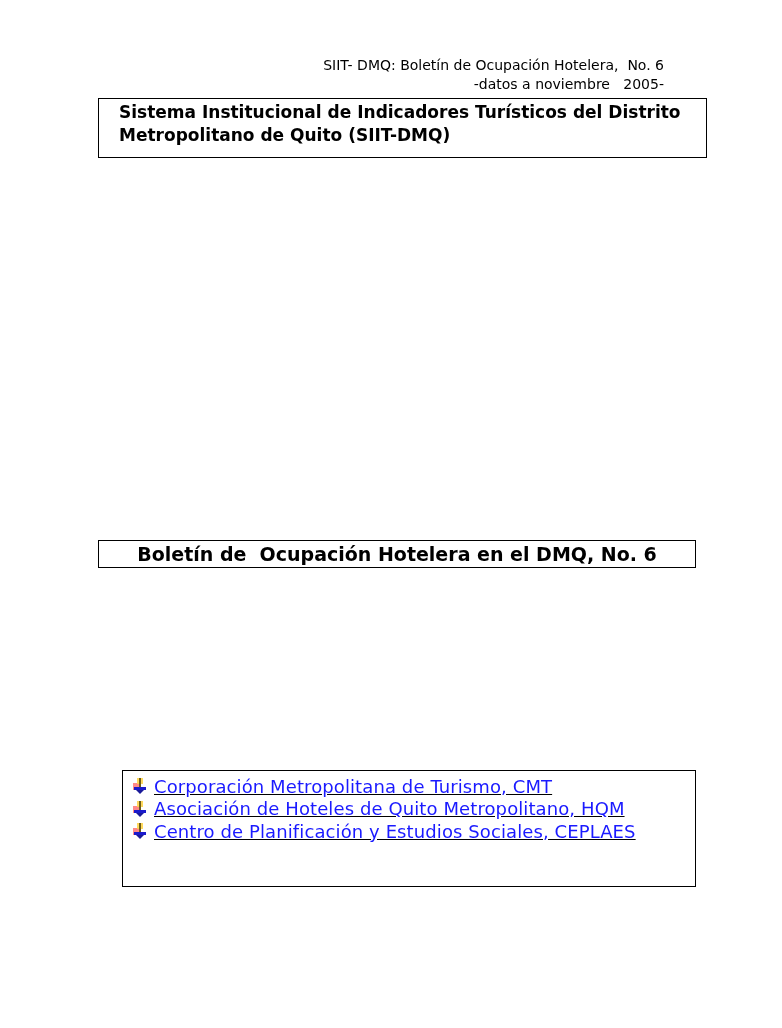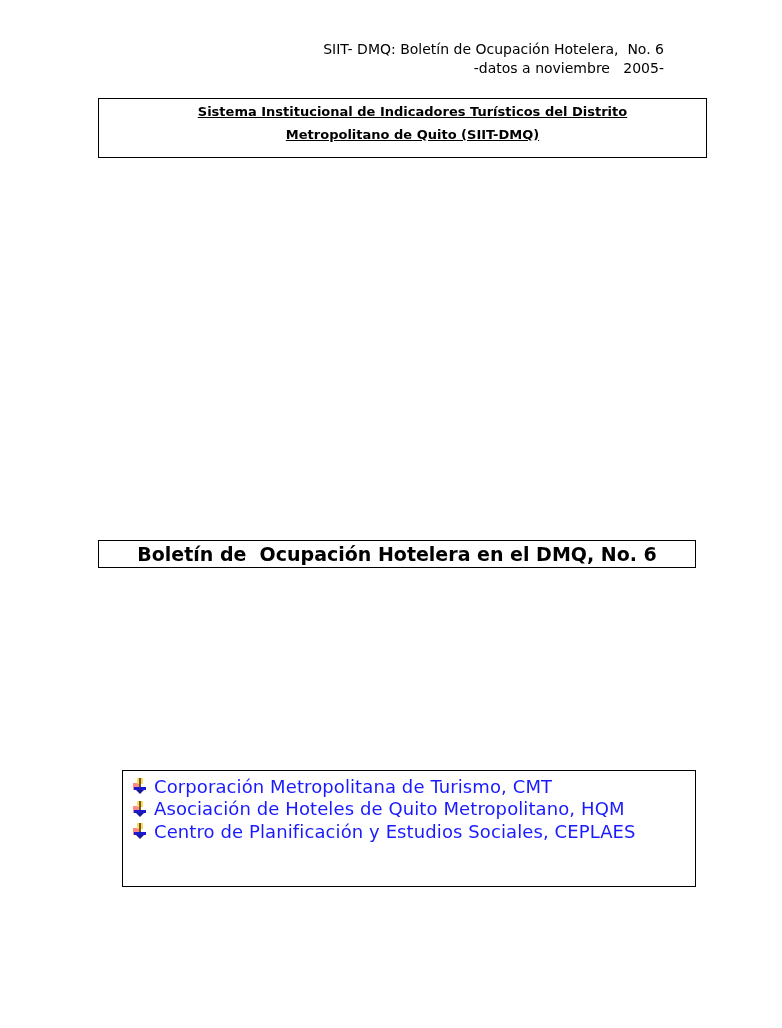--- a/index.html
+++ b/index.html
@@ -1,24 +1,24 @@
 <!DOCTYPE html>
 <html><head>
   <meta charset="utf-8">
   <style>
     html, body { margin: 0; padding: 0; background: #ffffff; }
     body { width: 782px; height: 1028px; position: relative; overflow: hidden; font-family: "DejaVu Sans", sans-serif; color: #000; }
-    .header { position: absolute; right: 118px; top: 40px; text-align: right; font-size: 14px; line-height: 19px; }
+    .header { position: absolute; right: 118px; top: 56px; text-align: right; font-size: 14px; line-height: 19px; }
     .header div { white-space: pre; }
     .box1 { position: absolute; left: 98px; top: 98px; width: 609px; height: 60px; border: 1px solid #000; box-sizing: border-box; }
-    .box1 .t { text-align: center; font-weight: bold; font-size: 13px; line-height: 20px; padding-top: 3px; padding-left: 20px; text-decoration: underline; }
+    .box1 .t { font-weight: bold; font-size: 17px; line-height: 20px; padding-top: 3px; padding-left: 20px; }
     .box2 { position: absolute; left: 98px; top: 524px; width: 598px; height: 28px; border: 1px solid #000; box-sizing: border-box; text-align: center; font-weight: bold; font-size: 19px; line-height: 26px; margin-top: 16px; }
     .box2 span { white-space: pre; }
     .box3 { position: absolute; left: 122px; top: 770px; width: 574px; height: 117px; border: 1px solid #000; box-sizing: border-box; padding-top: 4px; }
-    .item { display: flex; align-items: center; height: 22.5px; padding-left: 8px; }
+    .item { display: flex; align-items: center; height: 22.5px; padding-left: 8px; text-decoration: underline; }
     .item .icon { width: 18px; height: 18px; margin-right: 5px; position: relative; flex: none; }
     .item .label { color: #1a1aff; font-size: 18px; font-family: "DejaVu Sans", sans-serif; white-space: pre; letter-spacing: 0.1px; }
   </style>
 </head>
 <body>
 
 <div class="header">
   <div>SIIT- DMQ: Boletín de Ocupación Hotelera,  No. 6</div>
   <div>-datos a noviembre   2005-</div>
 </div>

